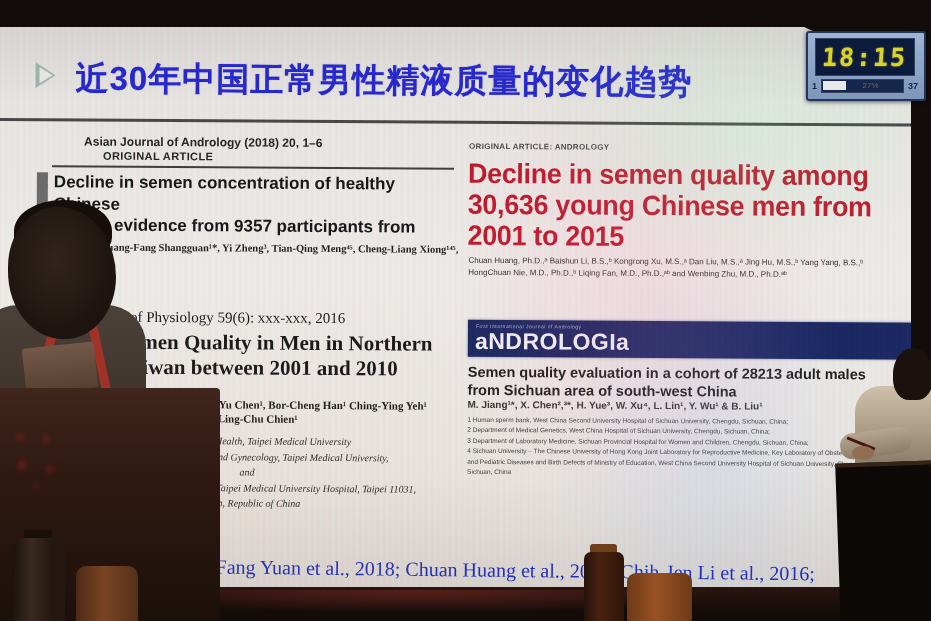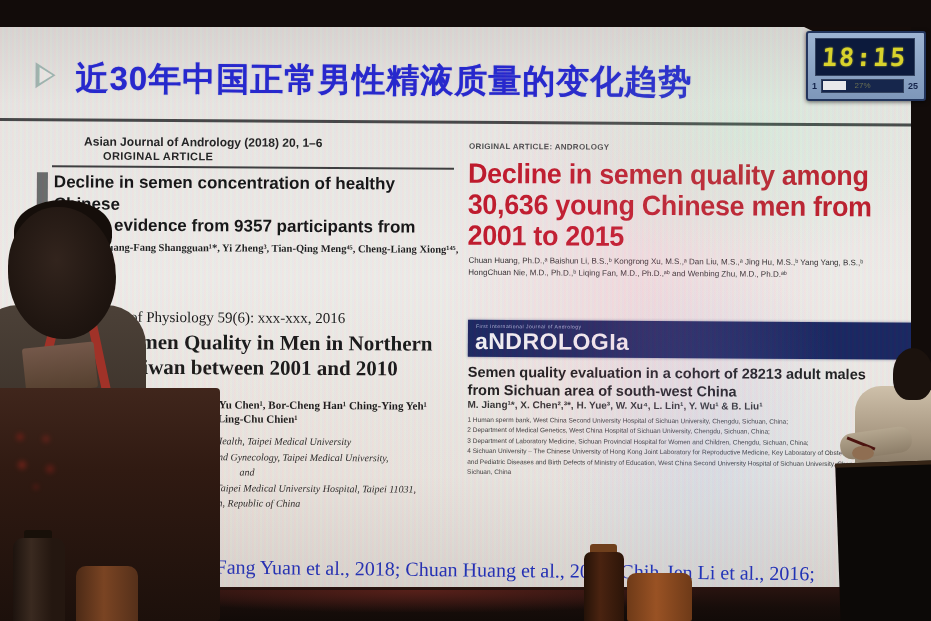--- a/index.html
+++ b/index.html
@@ -74,21 +74,21 @@
   .timer{left:806px;top:31px;width:116px;height:66px;background:linear-gradient(180deg,#9db4d2,#7e97ba);
     border:2px solid #23355c;border-radius:3px;box-shadow:0 1px 4px rgba(0,0,0,.6);}
   .timer-display{position:absolute;left:7px;top:5px;width:98px;height:36px;background:#0c1a3c;
     border:1px solid #33425f;display:flex;align-items:center;justify-content:center;}
   .timer-digits{font-family:"DejaVu Sans Mono",monospace;font-weight:bold;font-size:25px;color:#d9d32c;
     letter-spacing:2px;transform:skewX(-4deg);text-shadow:0 0 2px rgba(217,211,44,.8);}
   .timer-bottom{position:absolute;left:2px;top:45px;width:110px;height:16px;display:flex;align-items:center;}
   .timer-cur{font-size:9px;font-weight:bold;color:#13234a;margin-left:2px;}
   .timer-bar{position:relative;flex:1;height:12px;background:#16264c;border:1px solid #33425f;margin:0 4px;}
   .timer-fill{position:absolute;left:1px;top:1px;width:28%;height:9px;background:#e8e8ea;}
-  .timer-pct{position:absolute;left:0;top:0;width:100%;text-align:center;font-size:8px;color:#6a6f52;line-height:11px;}
+  .timer-pct{position:absolute;left:8px;top:0;width:100%;text-align:center;font-size:8px;color:#6a6f52;line-height:11px;}
   .timer-total{font-size:9px;font-weight:bold;color:#13234a;margin-right:2px;}
 
   
   .dark-top{left:0;top:0;width:931px;height:27px;background:#120c0a;}
   .dark-right{left:911px;top:0;width:20px;height:621px;background:#120c0a;}
   .dark-bottom{left:0;top:587px;width:931px;height:34px;
     background:linear-gradient(180deg,#2a1410,#170d0a 60%,#120b08);}
   .carpet-glow{left:140px;top:590px;width:560px;height:22px;background:radial-gradient(ellipse at 50% 0,#57201a,transparent 75%);}
 
   .head{left:8px;top:207px;width:108px;height:132px;border-radius:46% 54% 48% 52%;
@@ -218,21 +218,21 @@
   <div class="abs timer">
     <div class="timer-display">
       <span class="timer-digits">18:15</span>
     </div>
     <div class="timer-bottom">
       <span class="timer-cur">1</span>
       <span class="timer-bar">
         <span class="timer-fill"></span>
         <span class="timer-pct">27%</span>
       </span>
-      <span class="timer-total">25</span>
+      <span class="timer-total">37</span>
     </div>
   </div>
 
   <div class="abs body"></div>
   <div class="abs lanyard-l"></div>
   <div class="abs lanyard-r"></div>
   <div class="abs hair"></div>
   <div class="abs head"></div>
   <div class="abs podium-cloth"></div>
   <div class="abs podium"></div>

